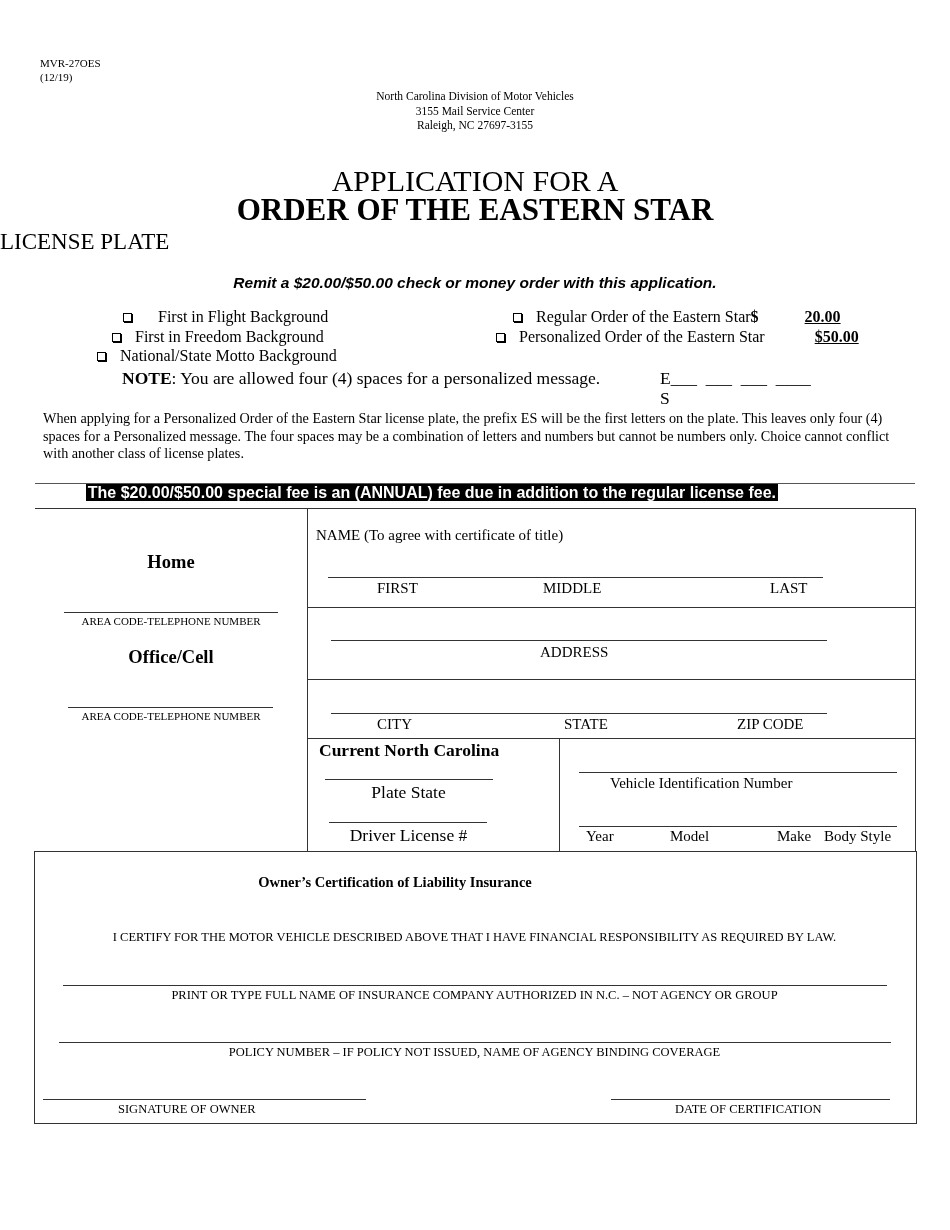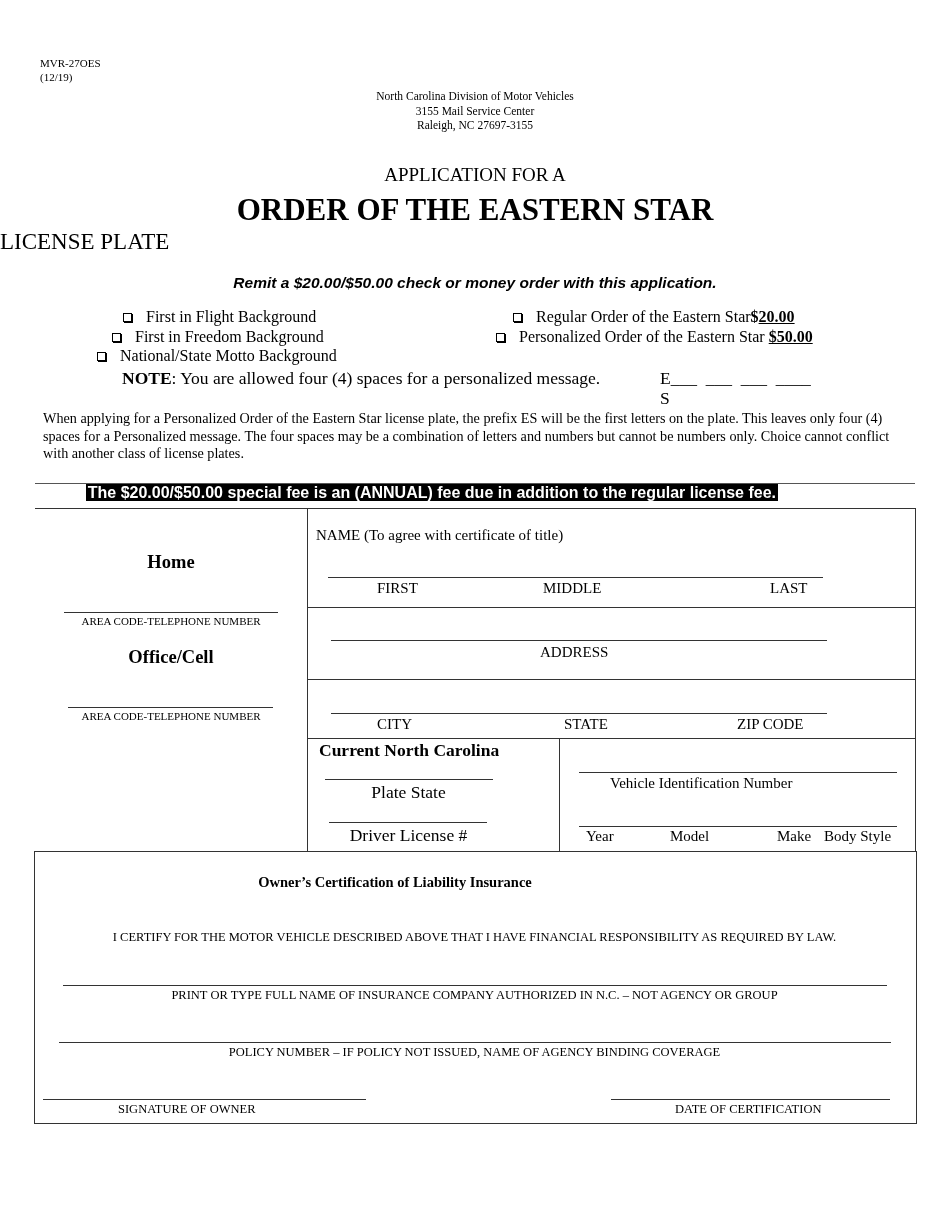--- a/index.html
+++ b/index.html
@@ -1,26 +1,26 @@
 <!DOCTYPE html>
 <html><head>
 <meta charset="utf-8">
 <style>
   html, body { margin:0; padding:0; background:#fff; }
   body { width:950px; height:1230px; position:relative; font-family:"Liberation Serif", serif; color:#000; overflow:hidden; }
   .abs { position:absolute; }
   .form-id { left:40px; top:56px; font-size:11px; line-height:14px; }
   .agency { left:0; width:950px; top:89px; text-align:center; font-size:11.5px; line-height:14.5px; }
-  .t1 { left:0; width:950px; top:164px; text-align:center; font-size:19px; }
+  .t1 { left:0; width:950px; top:164px; text-align:center; font-size:30px; }
   .t2 { left:0; width:950px; top:192px; text-align:center; font-size:31px; font-weight:bold; }
   .t3 { left:0; width:950px; top:229px; font-size:23px; }
   .remit { left:0; width:950px; top:274px; text-align:center; font-family:"Liberation Sans", sans-serif; font-style:italic; font-weight:bold; font-size:15.5px; }
   .opt { font-size:16px; white-space:nowrap; display:flex; align-items:center; }
   .cb { display:inline-block; width:7px; height:7px; border:1px solid #000; box-shadow:1px 1px 0 #000; margin-right:14px; }
-  .uline { text-decoration:underline; font-weight:bold; }
+  .uline { text-decoration:underline; font-weight:bold;padding-left:46px; }
   .note { left:122px; top:368px; font-size:17.5px; }
   .es { left:660px; top:368px; font-size:17.5px; line-height:20px; }
   .para { left:43px; top:410px; width:870px; font-size:14.2px; line-height:17.5px; }
   .hr-top { left:35px; top:483px; width:880px; height:0; border-top:1px solid #555; }
   .banner { left:0; width:778px; top:484px; text-align:right; }
   .banner span { background:#000; color:#fff; font-family:"Liberation Sans", sans-serif; font-weight:bold; font-size:16px; padding:0 2px; }
   .box { border:1px solid #333; }
   .line { position:absolute; border-top:1px solid #333; height:0; }
   .lbl { position:absolute; white-space:nowrap; }
   .small { font-size:11px; }
@@ -40,21 +40,21 @@
   <div>3155 Mail Service Center</div>
   <div>Raleigh, NC  27697-3155</div>
 </div>
 
 <div class="abs t1">APPLICATION FOR A</div>
 <div class="abs t2">ORDER OF THE EASTERN STAR</div>
 <div class="abs t3">LICENSE PLATE</div>
 
 <div class="abs remit">Remit a $20.00/$50.00 check or money order with this application.</div>
 
-<div class="abs opt" style="left:123px; top:308px;">
+<div class="abs opt" style="left:123px; top:308px;gap:12px;">
   <span class="cb"></span>
   <span>First in Flight Background</span>
 </div>
 <div class="abs opt" style="left:112px; top:328px;">
   <span class="cb"></span>
   <span>First in Freedom Background</span>
 </div>
 <div class="abs opt" style="left:97px; top:347px;">
   <span class="cb"></span>
   <span>National/State Motto Background</span>

